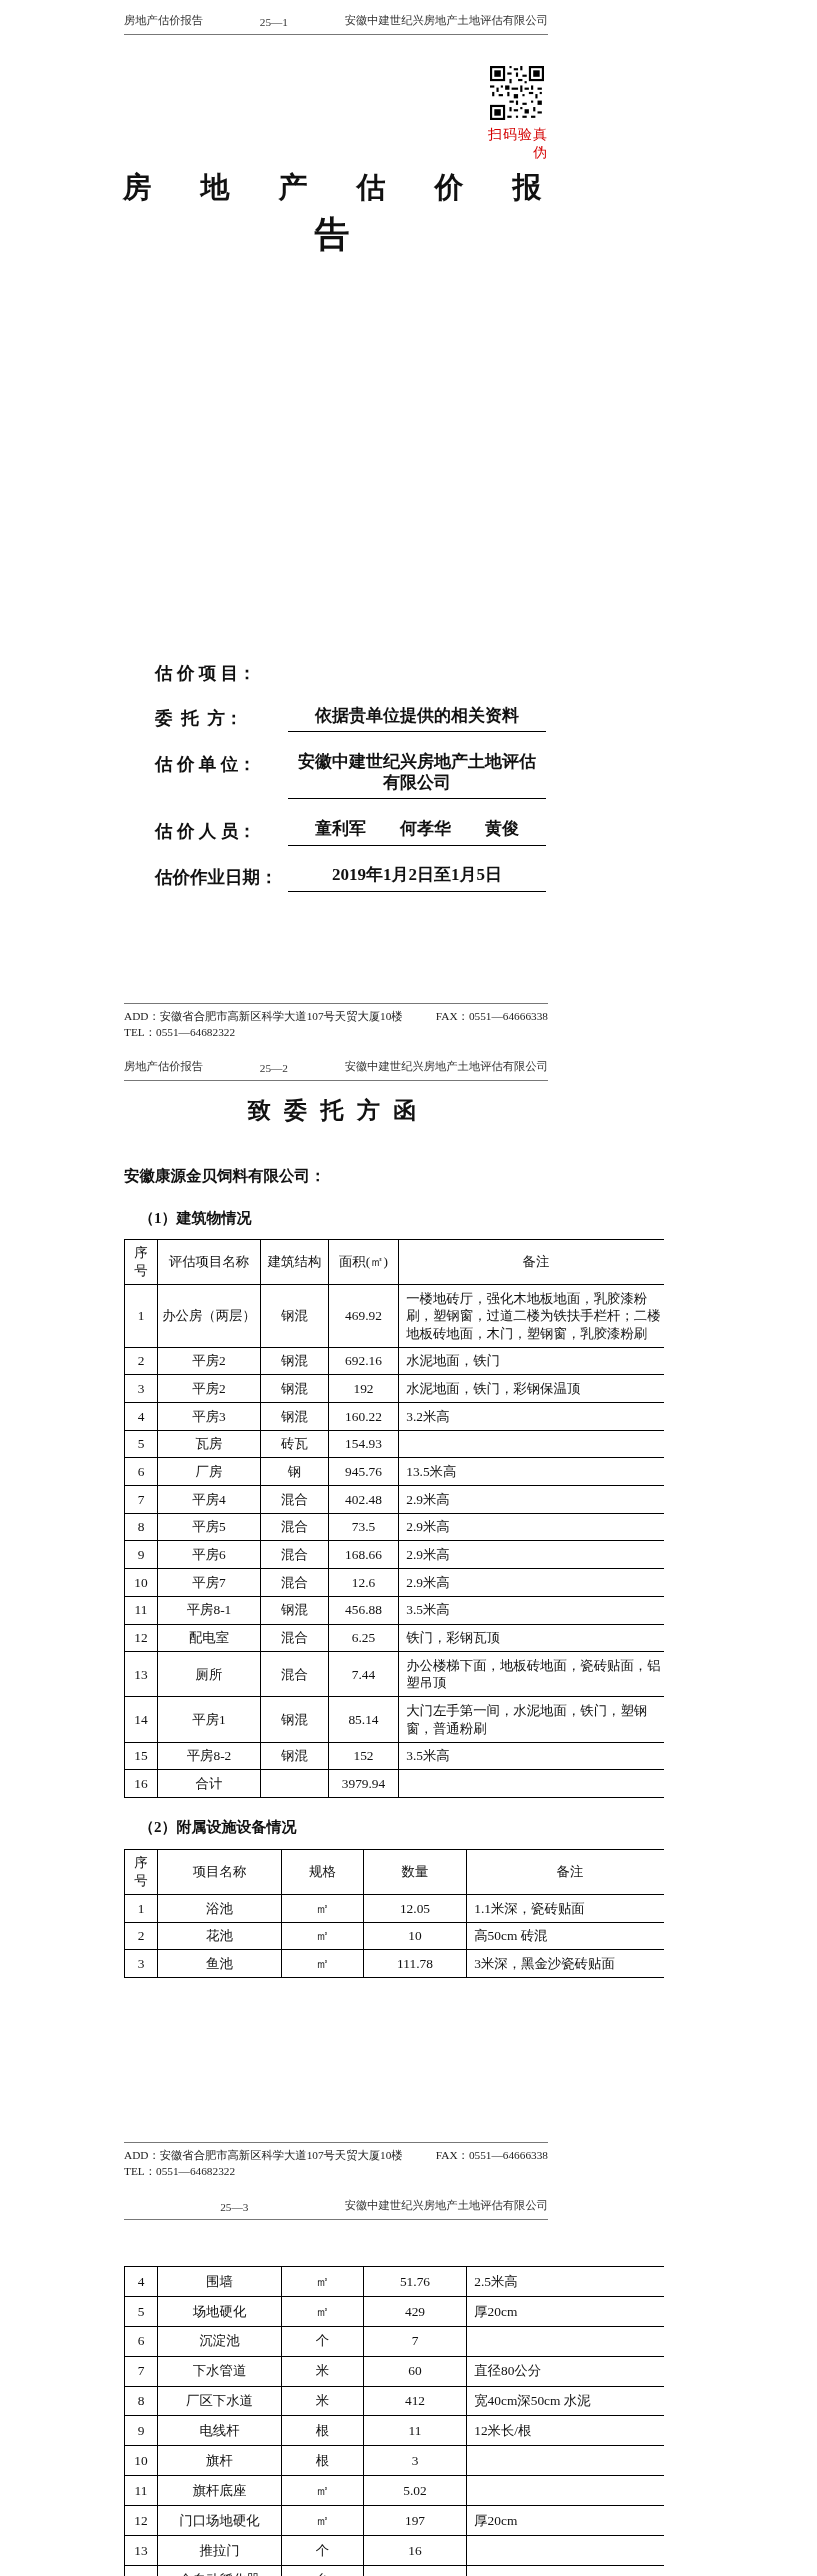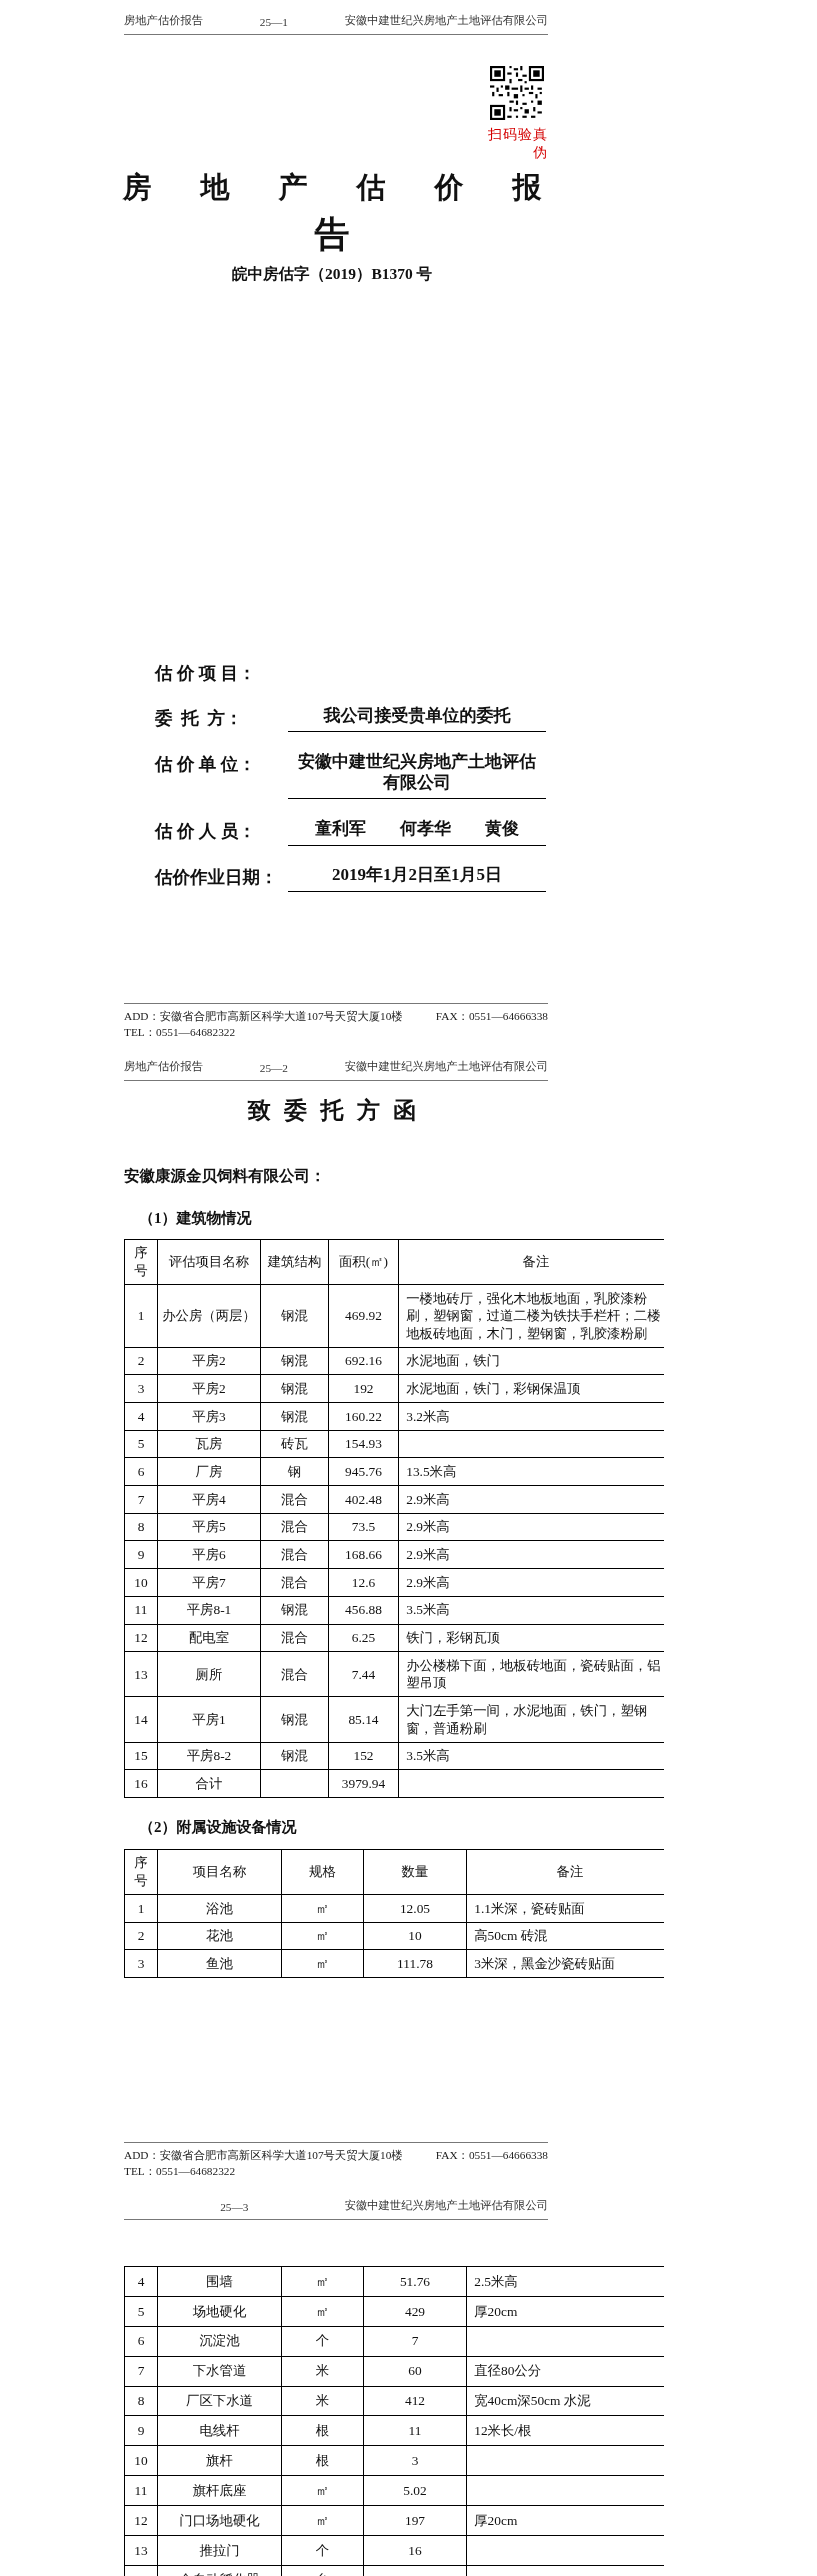--- a/index.html
+++ b/index.html
@@ -115,30 +115,29 @@
       </g>
     </svg>
     <div class="qr-caption">扫码验真伪</div>
   </div>
 
   <div class="cover-title">
     <div class="l1">房地产估价报</div>
     <div class="l2">告</div>
   </div>
 
-  <div class="doc-number">皖中房估字（2019）B1370 号</div>
 
   <div class="cover-form">
     <div class="form-row">
       <span class="form-label">估 价 项 目：</span>
     </div>
     <div class="form-row">
       <span class="form-label">委  托  方：</span>
       <span class="form-value single">
-        <span class="vline">我公司接受贵单位的委托</span>
+        <span class="vline">依据贵单位提供的相关资料</span>
       </span>
     </div>
     <div class="form-row">
       <span class="form-label">估 价 单 位：</span>
       <span class="form-value single">
         <span class="vline">安徽中建世纪兴房地产土地评估有限公司</span>
       </span>
     </div>
     <div class="form-row">
       <span class="form-label">估 价 人 员：</span>

